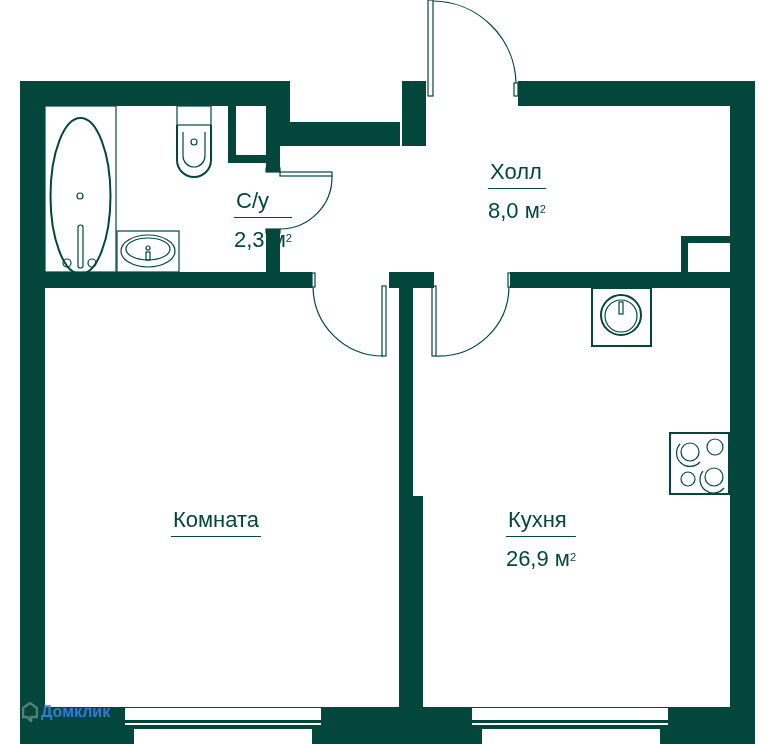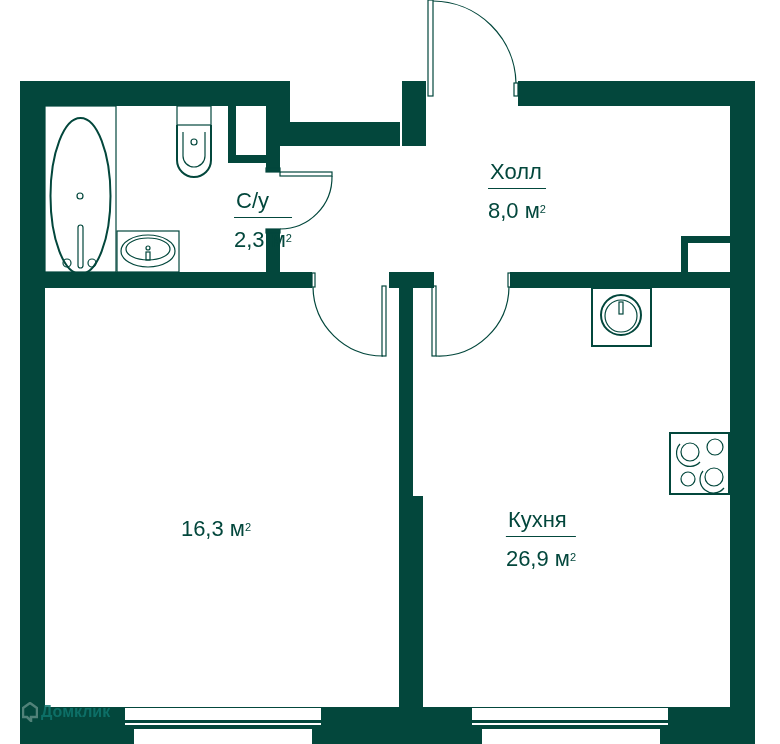--- a/index.html
+++ b/index.html
@@ -2,21 +2,21 @@
 <html><head>
 <meta charset="utf-8">
 <style>
   html,body{margin:0;padding:0;background:#ffffff;}
   body{width:780px;height:744px;position:relative;overflow:hidden;font-family:"Liberation Sans",sans-serif;}
   .plan{position:absolute;left:0;top:0;width:780px;height:744px;}
   .label{position:absolute;text-align:left;color:#03473c;transform:translateX(-50%);}
   .label .name{font-size:22px;line-height:26px;display:block;padding:0 2px 3px 2px;border-bottom:1.5px solid #03473c;}
   .label .area{font-size:22px;line-height:40px;display:block;padding-top:2px;}
   .label sup{font-size:11px;vertical-align:top;position:relative;top:-2px;}
-  .watermark{position:absolute;left:22px;top:702px;display:flex;align-items:center;gap:3px;color:#0f766e;opacity:.85;font-size:16px;font-weight:bold;}
+  .watermark{position:absolute;left:22px;top:702px;display:flex;align-items:center;gap:3px;color:#3b82f6;opacity:.85;font-size:16px;font-weight:bold;}
 </style>
 </head>
 <body>
 
 <svg class="plan" viewBox="0 0 780 744" xmlns="http://www.w3.org/2000/svg">
   <g fill="#03473c">
 
     <rect x="20" y="81" width="25" height="663"></rect>
 
     <rect x="20" y="81" width="270" height="25"></rect>
@@ -134,21 +134,21 @@
   <span class="name">С/у</span>
   <span class="area"><span>2,3</span> <span>м</span><sup>2</sup></span>
 </div>
 
 <div class="label" style="left:517px;top:159px;">
   <span class="name">Холл</span>
   <span class="area"><span>8,0</span> <span>м</span><sup>2</sup></span>
 </div>
 
 <div class="label" style="left:216px;top:507px;">
-  <span class="area"><span>16,3</span> <span>м</span><sup>2</sup></span>
+  <span class="name">Комната</span>
 </div>
 
 <div class="label" style="left:541px;top:507px;">
   <span class="name">Кухня</span>
   <span class="area"><span>26,9</span> <span>м</span><sup>2</sup></span>
 </div>
 
 <div class="watermark">
   <svg width="16" height="20" viewBox="0 0 16 20">
     <path d="M8 1 L15 6 L15 15 L9 15 L9 19 L5 15 L1 15 L1 6 Z" fill="none" stroke="#5f8d84" stroke-width="2.5"></path>

